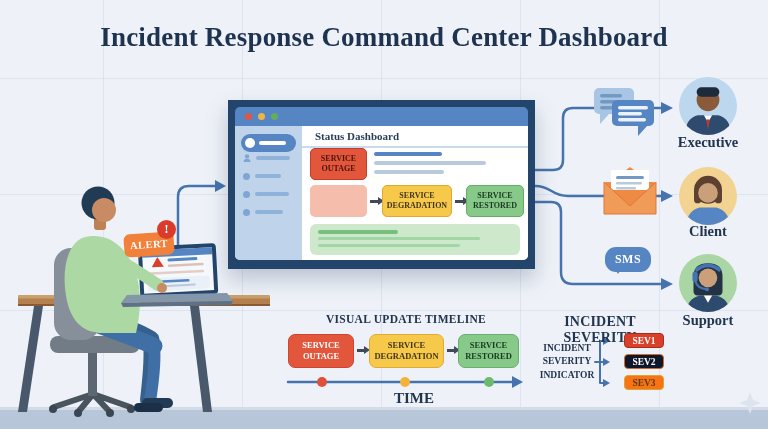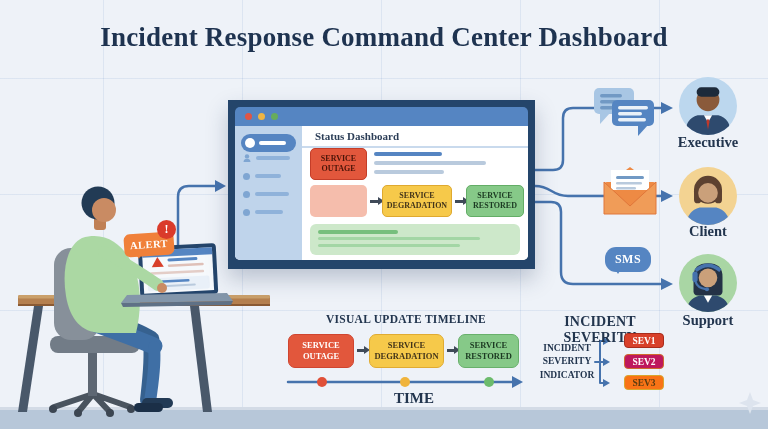--- a/index.html
+++ b/index.html
@@ -95,21 +95,21 @@
   .sa0{left:357px;width:7px;} .sa1{left:447px;width:7px;}
   .time-label{left:378px;top:390px;width:56px;text-align:right;font-size:15px;font-weight:800;
       color:#22354e;z-index:2;}
   .sev-heading{left:538px;top:314px;width:124px;text-align:center;font-size:14px;font-weight:800;
       color:#22354e;letter-spacing:.2px;z-index:2;}
   .sev-indicator{left:537px;top:342px;width:60px;text-align:center;font-size:9.5px;font-weight:800;
       color:#22354e;line-height:1.4;z-index:2;}
   .sev{position:absolute;left:612px;width:40px;height:15px;border-radius:4px;display:flex;align-items:center;
       justify-content:center;font-size:9.5px;font-weight:bold;box-sizing:border-box;z-index:2;margin-left:12px;}
   .sev1{top:333px;background:#d8402a;border:1.5px solid #a82c1c;color:#fff;}
-  .sev2{top:354px;background:#be185d;border:1.5px solid #cf6a2c;color:#fff;}
+  .sev2{top:354px;background:#0f172a;border:1.5px solid #cf6a2c;color:#fff;}
   .sev3{top:375px;background:#f97316;border:1.5px solid #d9a62e;color:#5a3c10;}
 </style>
 </head>
 <body>
 
 <div class="scene">
   <div class="grid abs" style="inset:0"></div>
 
   <svg class="artwork" width="768" height="429" viewBox="0 0 768 429">
 

